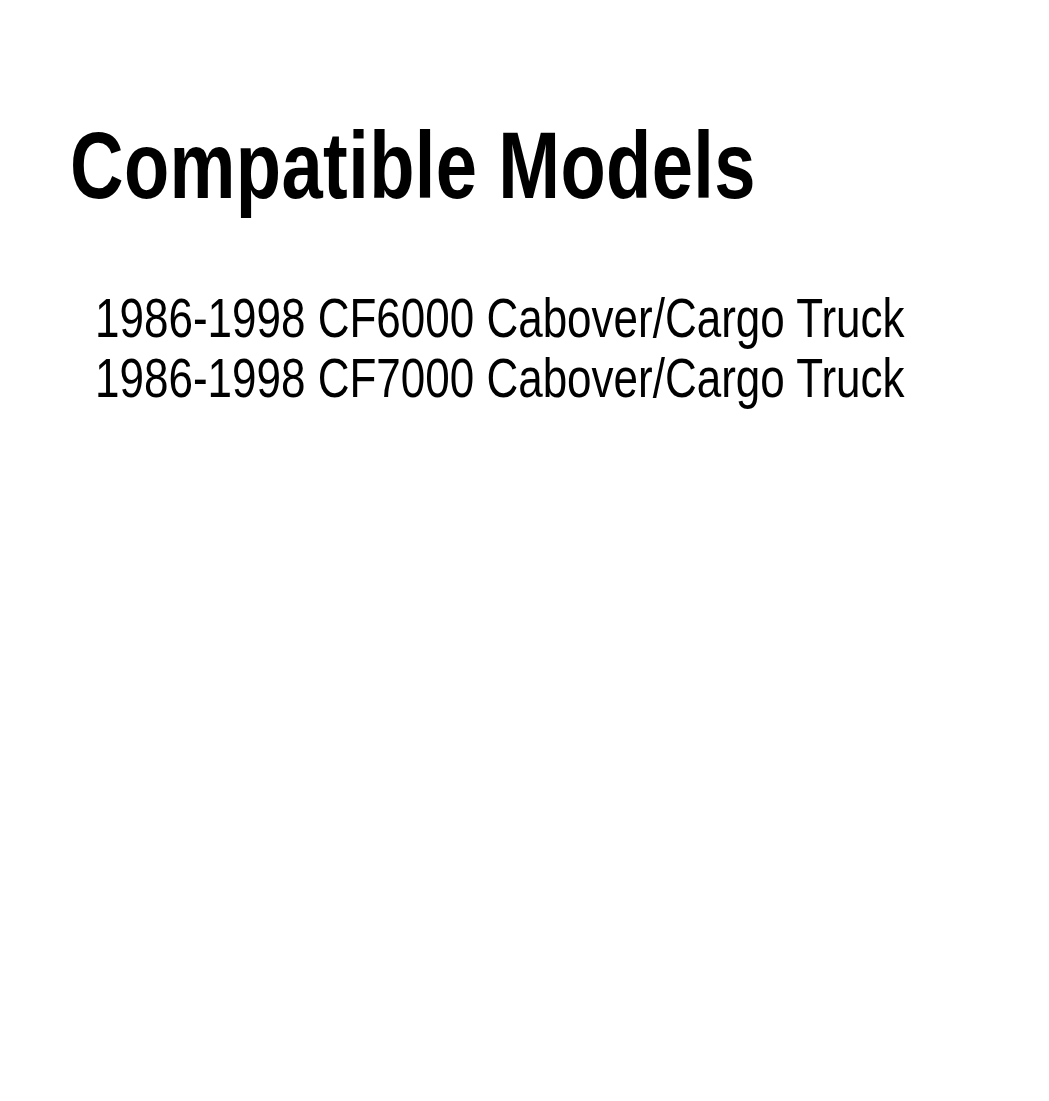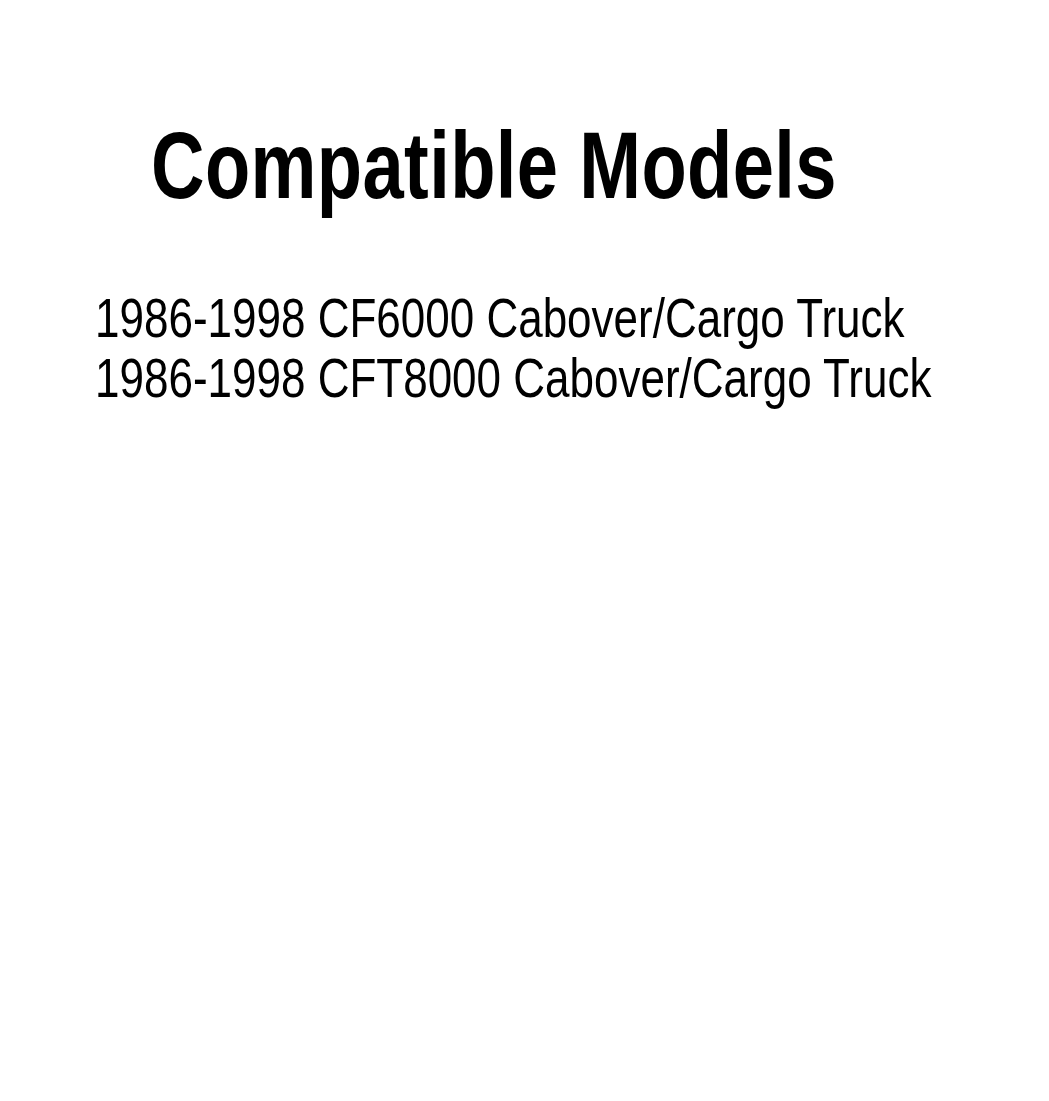--- a/index.html
+++ b/index.html
@@ -22,21 +22,20 @@
     background: #ffffff;
   }
 
   
   .title-wrap {
     position: absolute;
     left: 70px;
     top: 117px;
     width: 960px;
     height: 96px;
-    text-align: right;
   }
   .title {
     display: inline-block;
     transform-origin: left top;
     transform: scaleX(0.78);
     font-size: 95px;
     line-height: 96px;
     font-weight: 700;
     letter-spacing: 0.5px;
     white-space: nowrap;
@@ -80,17 +79,17 @@
 
   <div class="title-wrap">
     <span class="title">Compatible Models</span>
   </div>
 
   <ul class="model-list">
     <li class="model-item">
       <span class="model-text">1986-1998 CF6000 Cabover/Cargo Truck</span>
     </li>
     <li class="model-item">
-      <span class="model-text">1986-1998 CFT8000 Cabover/Cargo Truck</span>
+      <span class="model-text">1986-1998 CF7000 Cabover/Cargo Truck</span>
     </li>
   </ul>
 
 </div>
 
 </body></html>

